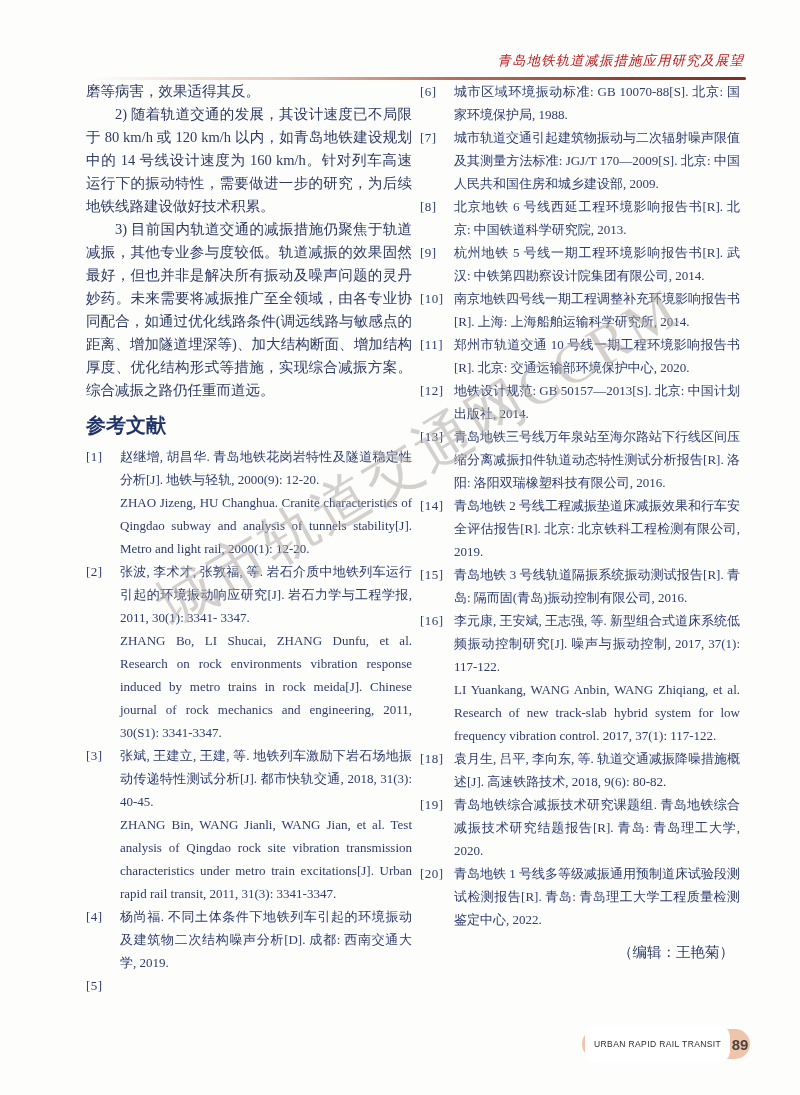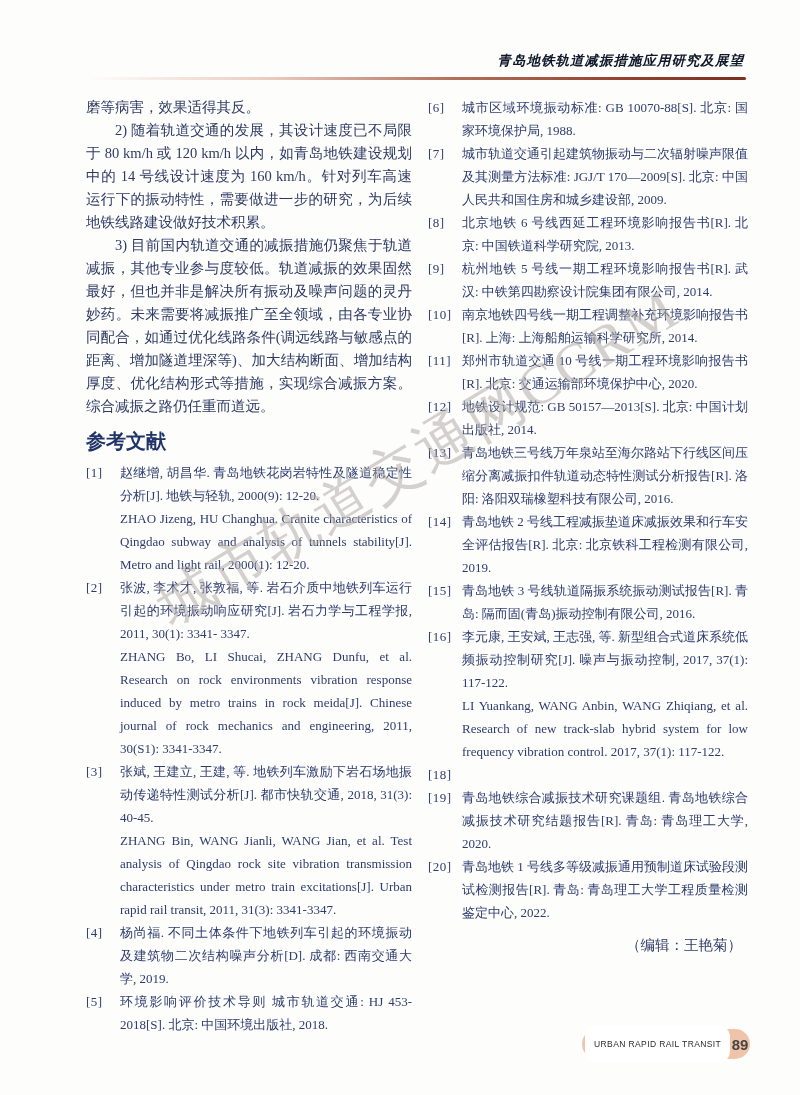--- a/index.html
+++ b/index.html
@@ -13,47 +13,47 @@
     font-family: "Liberation Serif", "DejaVu Serif", serif;
   }
 
   
   .running-head {
     position: absolute;
     top: 52px;
     right: 56px;
     font-size: 13.5px;
     font-style: italic;
-    font-weight: bold;
+    font-weight: normal;
     letter-spacing: 1px;
-    color: #0f172a;
+    color: #b91c1c;
   }
   .head-rule {
     position: absolute;
     top: 77px;
     left: 90px;
     width: 656px;
     height: 3px;
     border-radius: 2px;
     background: linear-gradient(to right,
       rgba(217,160,140,0) 0%,
       rgba(217,160,140,.55) 28%,
       #b4705c 55%,
       #93402f 82%,
       #7c2f22 100%);
   }
 
   
   .content {
     position: absolute;
-    top: 96px;
+    top: 80px;
     left: 86px;
     width: 662px;
     display: flex;
-    gap: 16px;
+    gap: 8px;
   }
   .col-left  { width: 326px; }
   .col-right { width: 320px; }
 
   .body-text {
     margin: 0;
     font-size: 14.5px;
     line-height: 23px;
     color: #2e3a63;
     text-align: justify;
@@ -189,23 +189,20 @@
             </span>
           </li>
           <li class="ref">
             <span class="ref-no">[4]</span>
             <span class="ref-body">
               <p>杨尚福. 不同土体条件下地铁列车引起的环境振动及建筑物二次结构噪声分析[D]. 成都: 西南交通大学, 2019.</p>
             </span>
           </li>
           <li class="ref">
             <span class="ref-no">[5]</span>
-            <span class="ref-body">
-              <p>环境影响评价技术导则 城市轨道交通: HJ 453-2018[S]. 北京: 中国环境出版社, 2018.</p>
-            </span>
           </li>
         </ol>
     </div>
 
     <div class="col col-right">
       <ol class="refs">
           <li class="ref">
             <span class="ref-no">[6]</span>
             <span class="ref-body">
               <p>城市区域环境振动标准: GB 10070-88[S]. 北京: 国家环境保护局, 1988.</p>
@@ -267,20 +264,23 @@
           </li>
           <li class="ref">
             <span class="ref-no">[16]</span>
             <span class="ref-body">
               <p>李元康, 王安斌, 王志强, 等. 新型组合式道床系统低频振动控制研究[J]. 噪声与振动控制, 2017, 37(1): 117-122.</p>
               <p>LI Yuankang, WANG Anbin, WANG Zhiqiang, et al. Research of new track-slab hybrid system for low frequency vibration control. 2017, 37(1): 117-122.</p>
             </span>
           </li>
           <li class="ref">
             <span class="ref-no">[18]</span>
+            <span class="ref-body">
+              <p>袁月生, 吕平, 李向东, 等. 轨道交通减振降噪措施概述[J]. 高速铁路技术, 2018, 9(6): 80-82.</p>
+            </span>
           </li>
           <li class="ref">
             <span class="ref-no">[19]</span>
             <span class="ref-body">
               <p>青岛地铁综合减振技术研究课题组. 青岛地铁综合减振技术研究结题报告[R]. 青岛: 青岛理工大学, 2020.</p>
             </span>
           </li>
           <li class="ref">
             <span class="ref-no">[20]</span>
             <span class="ref-body">

